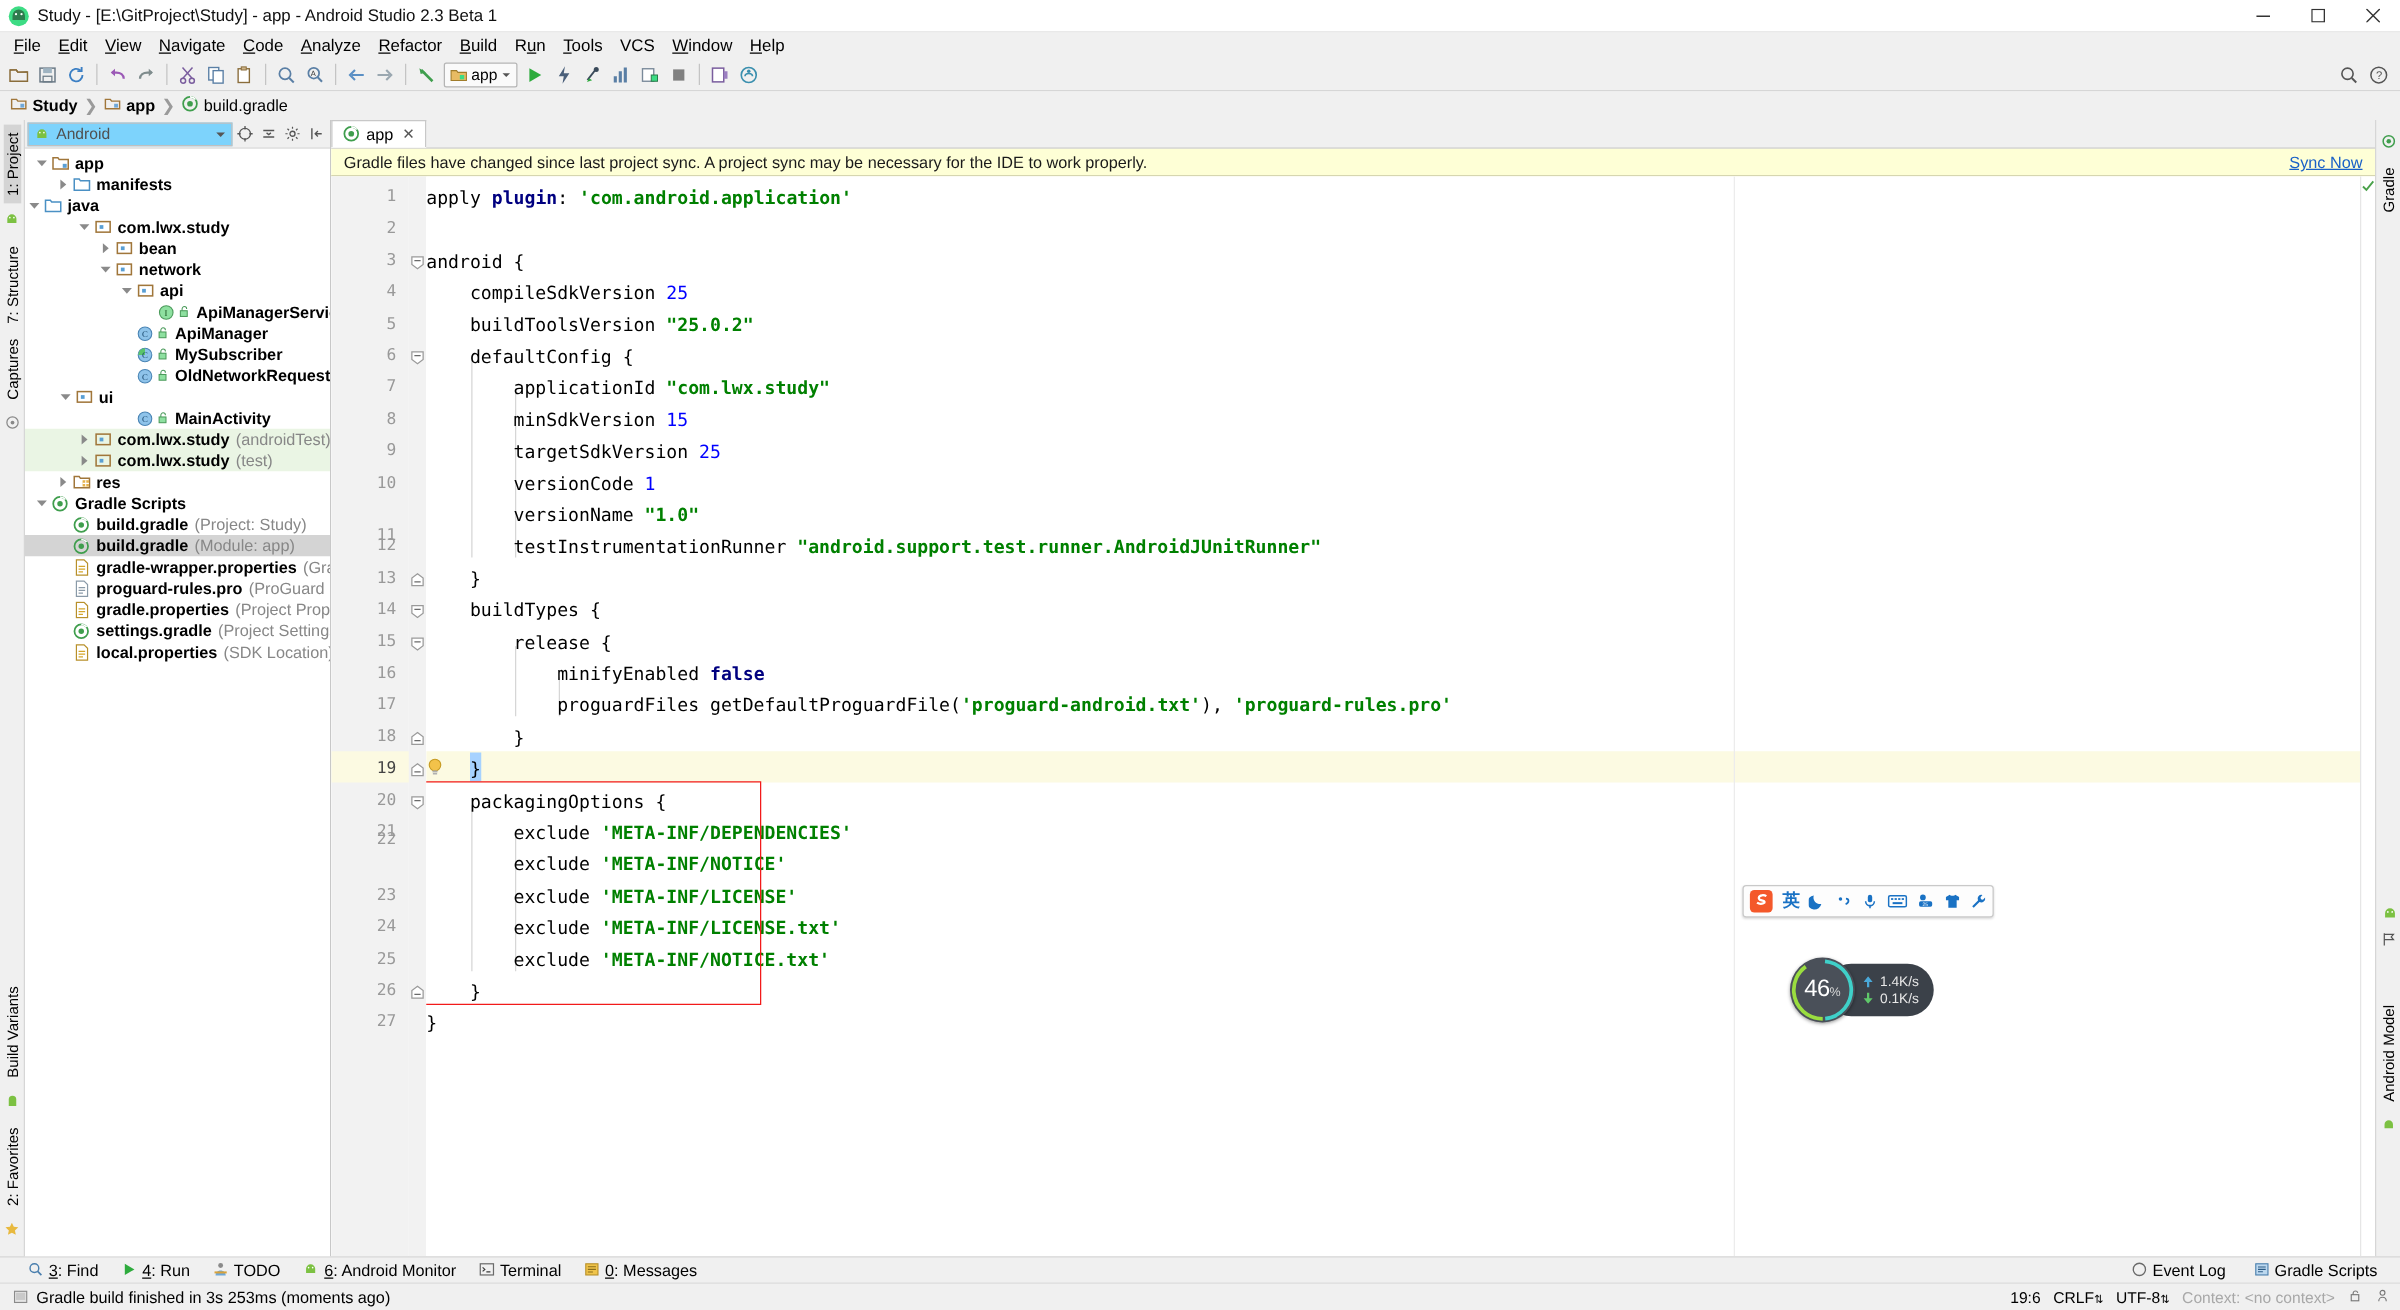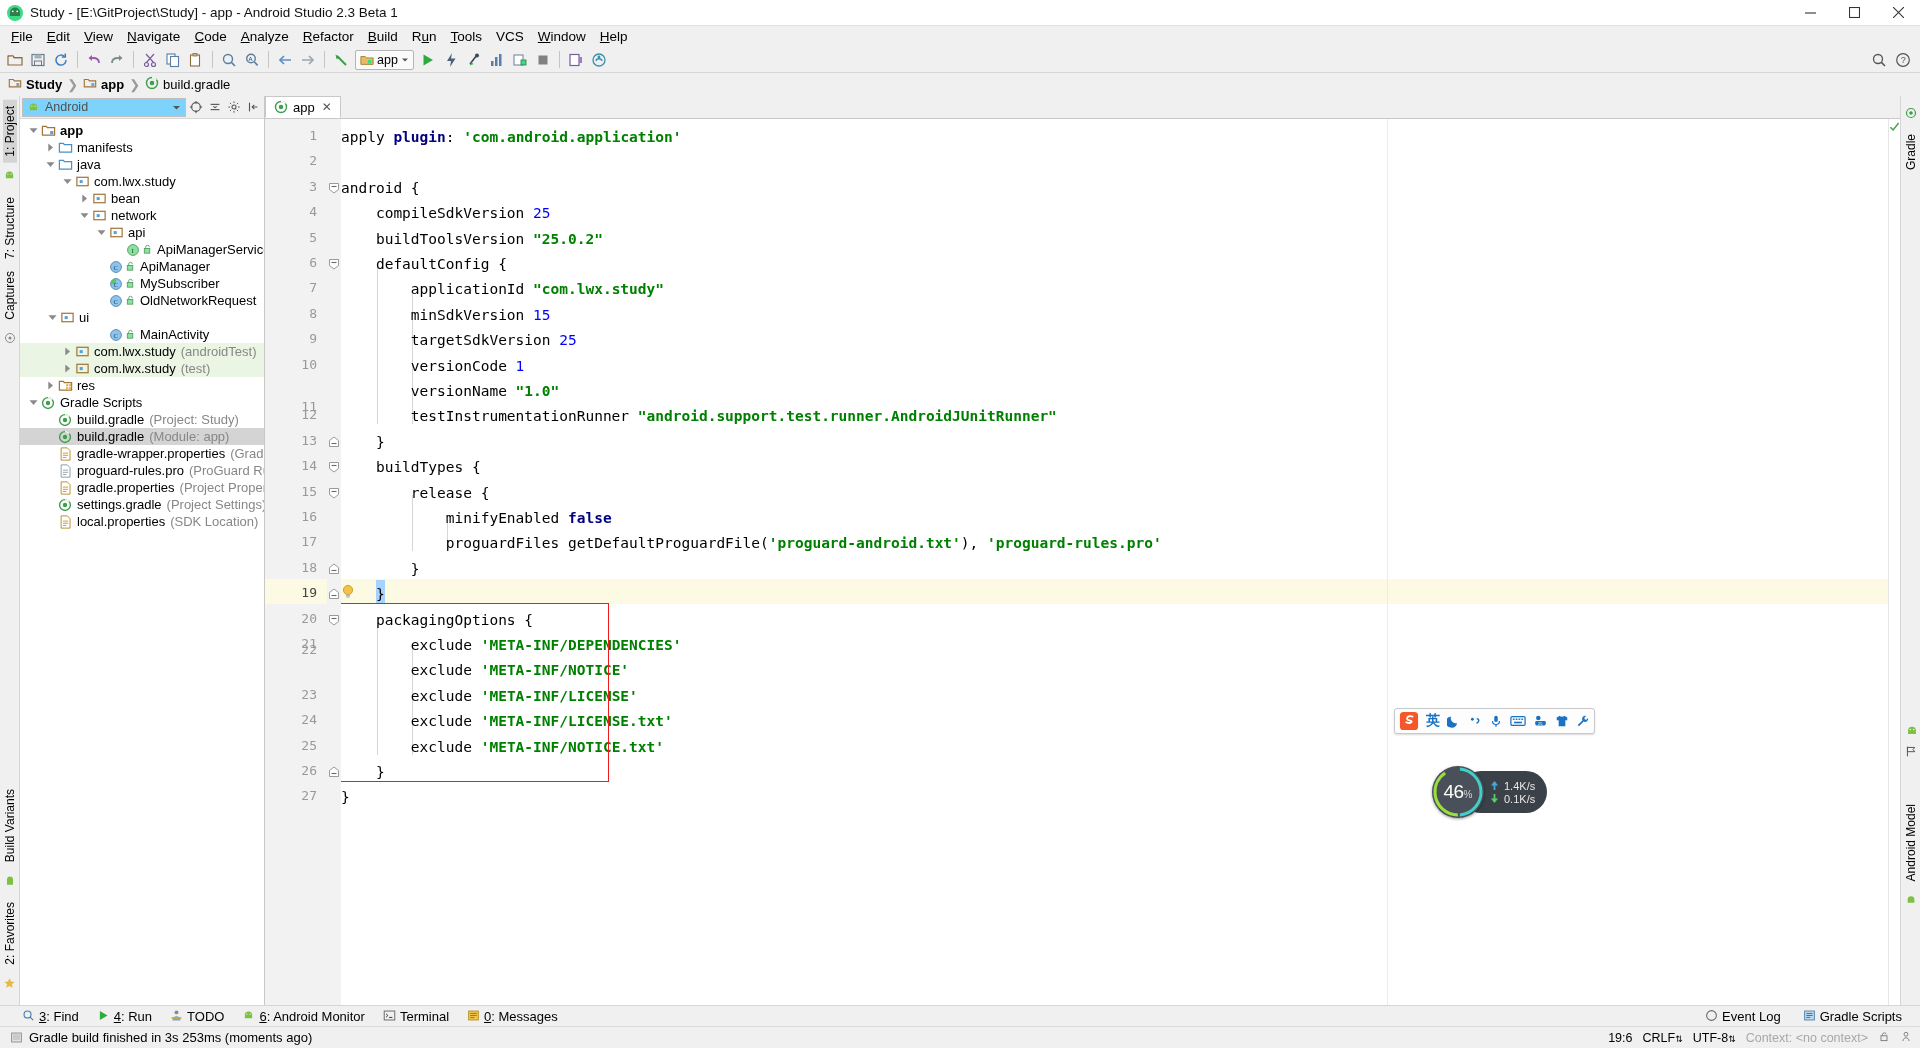--- a/index.html
+++ b/index.html
@@ -64,21 +64,21 @@
 
   
   .projpanel { width:245px; background:#fff; display:flex; flex-direction:column; flex:none; border-right:1px solid #c8c8c8; }
   .projhead { height:23px; background:#f0f0f0; display:flex; align-items:center; padding:0 2px; border-bottom:1px solid #d6d6d6; }
   .projsel { flex:1; display:flex; align-items:center; gap:5px; height:19px; padding:0 4px;
              border:1px solid #c0c0c0; background:#7dd3fc; font-size:12.5px; color:#505050; }
   .projsel .caret { margin-left:auto; }
   .phbtn { width:19px; height:19px; display:flex; align-items:center; justify-content:center; }
   .tree { flex:1; overflow:hidden; padding-top:3px; font-size:13px; position:relative; background:#fff; }
   .trow { height:17px; display:flex; align-items:center; white-space:nowrap; padding-right:4px; }
-  .trow .tlabel { margin-left:4px; }
+  .trow .tlabel { margin-left:4px;font-weight:bold; }
   .trow .tsub { color:#878787; margin-left:5px; }
   .trow.sel { background:#d4d4d4; }
   .trow.test { background:#eaf5e4; }
   .trow.bold .tlabel { font-weight:bold; }
   .arrow { width:14px; display:flex; align-items:center; justify-content:center; flex:none; }
   .ficon { width:16px; height:16px; flex:none; display:flex; align-items:center; justify-content:center; }
 
   
   .editorcol { flex:1; display:flex; flex-direction:column; min-width:0; background:#fff; }
   .tabstrip { height:23px; background:#f0f0f0; display:flex; align-items:flex-end; flex:none; border-bottom:1px solid #c8c8c8;}
@@ -484,21 +484,21 @@
                 <path d="M2.3 0.5v8L7 4.5z" fill="#8a8a8a"></path>
               </svg>
             </span>
             <span class="ficon">
               <svg width="15" height="15" viewBox="0 0 16 16">
                 <path d="M1.5 3.5h4.2l1.1 1.5H14.5v8H1.5z" fill="none" stroke="#4a90c4" stroke-width="1.3"></path>
               </svg>
             </span>
             <span class="tlabel">manifests</span>
           </div>
-          <div class="trow" style="padding-left: 23px;">
+          <div class="trow" style="">
             <span class="arrow">
               <svg width="9" height="9" viewBox="0 0 9 9">
                 <path d="M0.5 2.3h8L4.5 7z" fill="#8a8a8a"></path>
               </svg>
             </span>
             <span class="ficon">
               <svg width="15" height="15" viewBox="0 0 16 16">
                 <path d="M1.5 3.5h4.2l1.1 1.5H14.5v8H1.5z" fill="none" stroke="#4a90c4" stroke-width="1.3"></path>
               </svg>
             </span>
@@ -814,20 +814,24 @@
           <svg width="14" height="14" viewBox="0 0 16 16">
               <circle cx="8" cy="8" r="6.3" fill="none" stroke="#3f9e4d" stroke-width="1.6"></circle>
               <circle cx="8" cy="8" r="2.6" fill="#3f9e4d"></circle>
               <path d="M8 1.7a6.3 6.3 0 0 1 5 2.4" fill="none" stroke="#fff" stroke-width="1.5"></path>
             </svg>
           <span>app</span>
           <span class="x">✕</span>
         </div>
       </div>
 
+      <div class="notifbar">
+        <span>Gradle files have changed since last project sync. A project sync may be necessary for the IDE to work properly.</span>
+        <span class="sync">Sync Now</span>
+      </div>
 
       <div class="editorwrap">
         <div class="gutter" id="gutter">
             <div class="caretline-gut" style="top: 460.2px;"></div>
             <div class="gutnum" style="top: 9px;">1</div>
             <div class="gutnum" style="top: 34.4px;">2</div>
             <div class="gutnum" style="top: 59.8px;">3</div>
             <div class="gutnum" style="top: 85.2px;">4</div>
             <div class="gutnum" style="top: 110.6px;">5</div>
             <div class="gutnum" style="top: 136px;">6</div>

